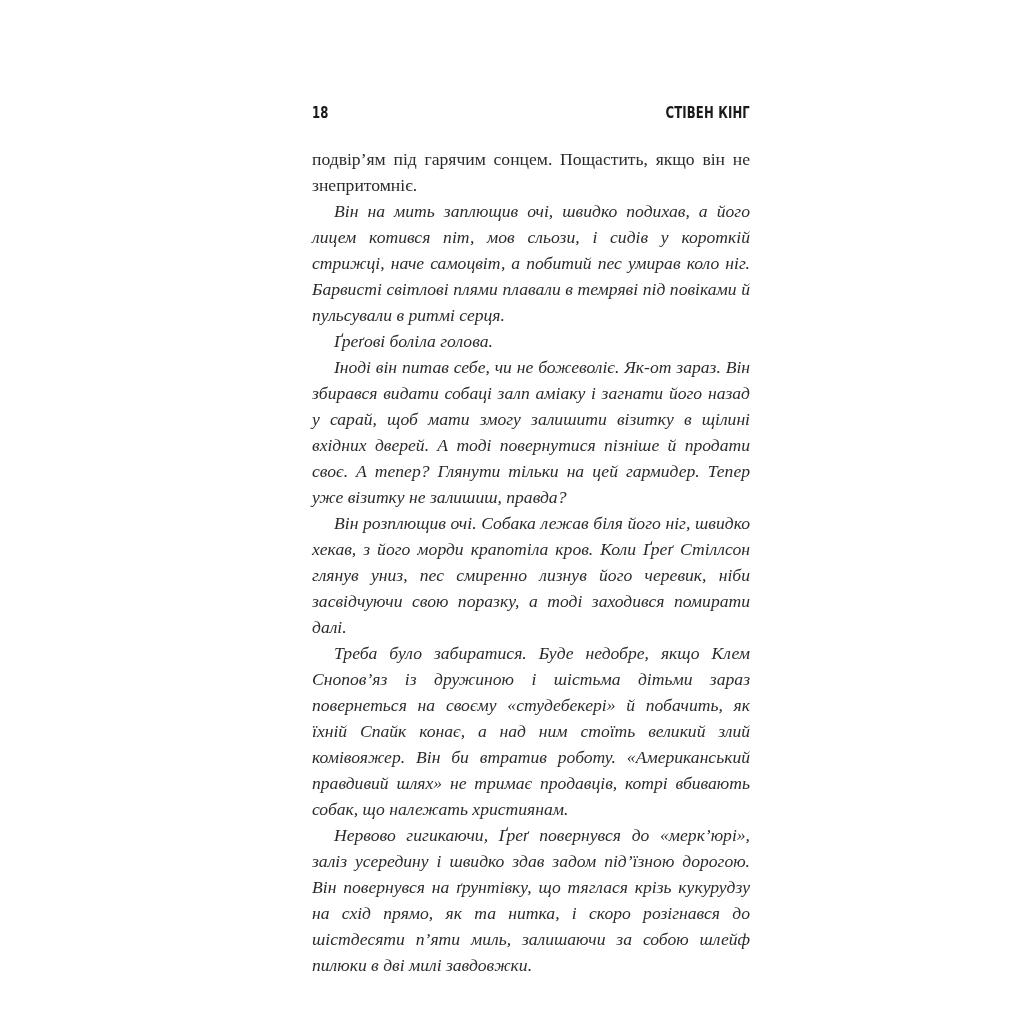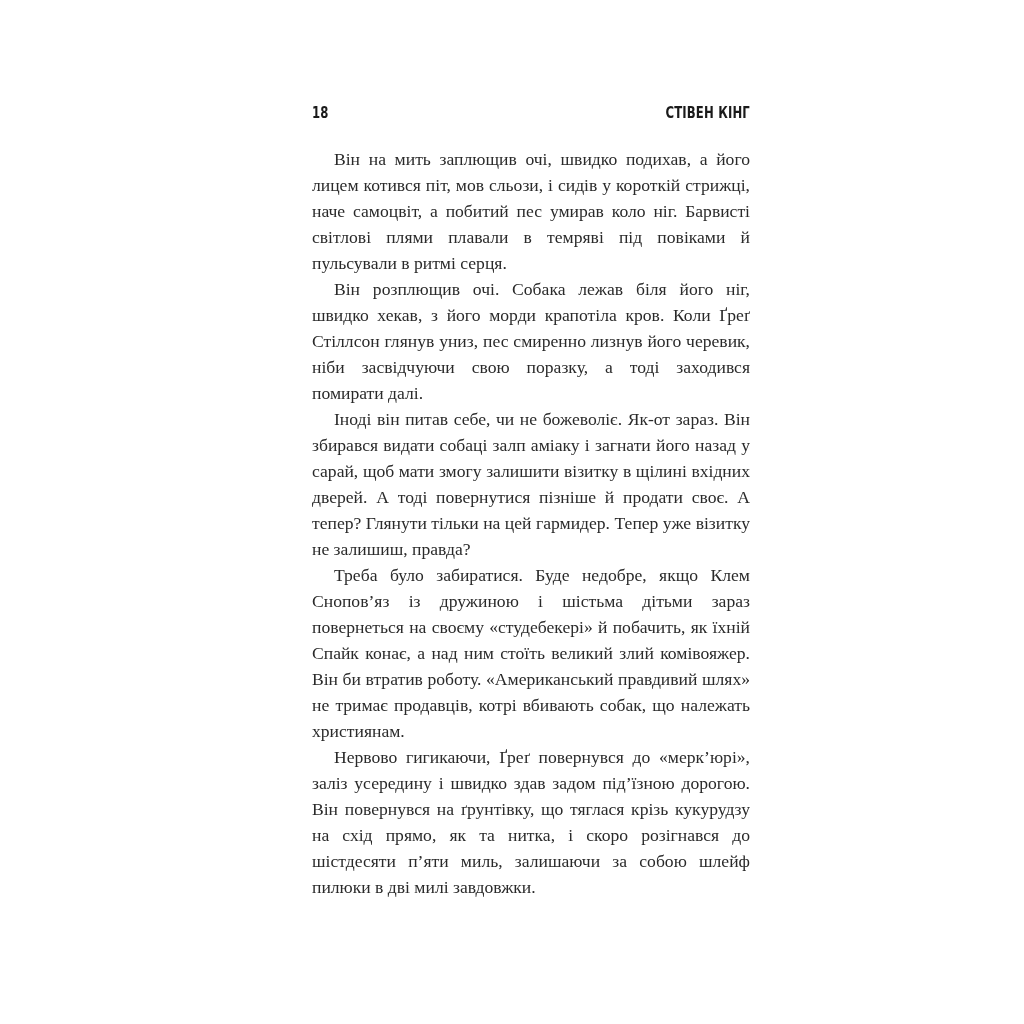--- a/index.html
+++ b/index.html
@@ -14,30 +14,32 @@
       font-size: 15px; letter-spacing: 0.2px; color: #1a1a1a;
       height: 28px; transform: scaleX(0.78); transform-origin: left;
       width: 128.2%;
     }
     .body-text {
       margin-top: 14px;
       font-family: "Liberation Serif", serif; font-size: 17.6px;
       line-height: 26px; text-align: justify; hyphens: manual;
     }
     .body-text p { margin: 0; text-indent: 0; }
-    .body-text p.ind { text-indent: 22px; }
+    .body-text p.ind { text-indent: 22px; font-style: italic; }
   </style>
 </head>
 <body>
 
 <div class="page">
   <div class="running-head">
     <span>18</span>
     <span>СТІВЕН КІНГ</span>
   </div>
   <div class="body-text">
+    <p>подвір’ям під гарячим сонцем. Пощастить, якщо він не знепритомніє.</p>
     <p class="ind">Він на мить заплющив очі, швидко подихав, а його лицем котився піт, мов сльози, і сидів у короткій стрижці, наче самоцвіт, а побитий пес умирав коло ніг. Барвисті світлові плями плавали в темряві під повіками й пульсували в ритмі серця.</p>
+    <p class="ind">Ґреґові боліла голова.</p>
+    <p class="ind">Іноді він питав себе, чи не божеволіє. Як-от зараз. Він збирався видати собаці залп аміаку і загнати його назад у сарай, щоб мати змогу залишити візитку в щілині вхідних дверей. А тоді повернутися пізніше й продати своє. А тепер? Глянути тільки на цей гармидер. Тепер уже візитку не залишиш, правда?</p>
     <p class="ind">Він розплющив очі. Собака лежав біля його ніг, швидко хекав, з його морди крапотіла кров. Коли Ґреґ Стіллсон глянув униз, пес смиренно лизнув його черевик, ніби засвідчуючи свою поразку, а тоді заходився помирати далі.</p>
-    <p class="ind">Іноді він питав себе, чи не божеволіє. Як-от зараз. Він збирався видати собаці залп аміаку і загнати його назад у сарай, щоб мати змогу залишити візитку в щілині вхідних дверей. А тоді повернутися пізніше й продати своє. А тепер? Глянути тільки на цей гармидер. Тепер уже візитку не залишиш, правда?</p>
     <p class="ind">Треба було забиратися. Буде недобре, якщо Клем Снопов’яз із дружиною і шістьма дітьми зараз повернеться на своєму «студебекері» й побачить, як їхній Спайк конає, а над ним стоїть великий злий комівояжер. Він би втратив роботу. «Американський правдивий шлях» не тримає продавців, котрі вбивають собак, що належать християнам.</p>
     <p class="ind">Нервово гигикаючи, Ґреґ повернувся до «мерк’юрі», заліз усередину і швидко здав задом під’їзною дорогою. Він повернувся на ґрунтівку, що тяглася крізь кукурудзу на схід прямо, як та нитка, і скоро розігнався до шістдесяти п’яти миль, залишаючи за собою шлейф пилюки в дві милі завдовжки.</p>
   </div>
 </div>
 
 </body></html>

